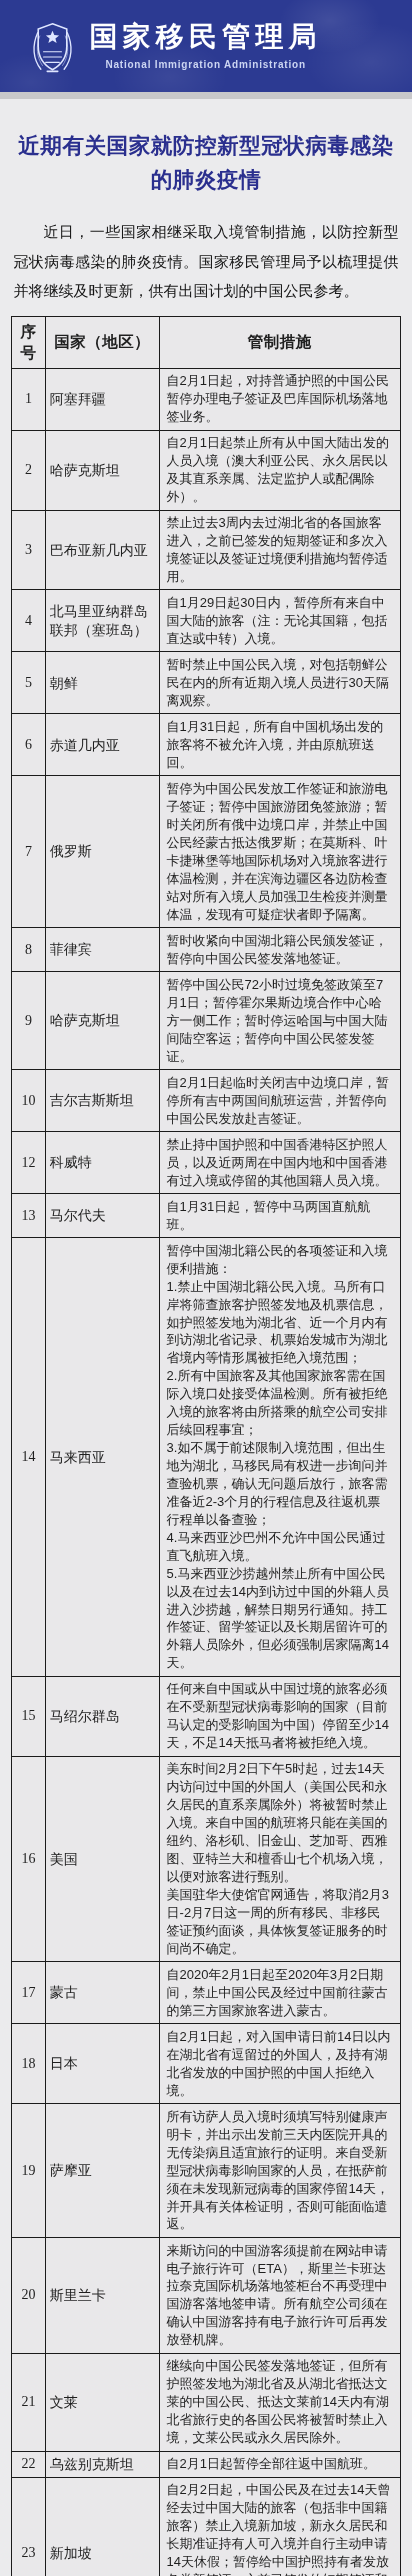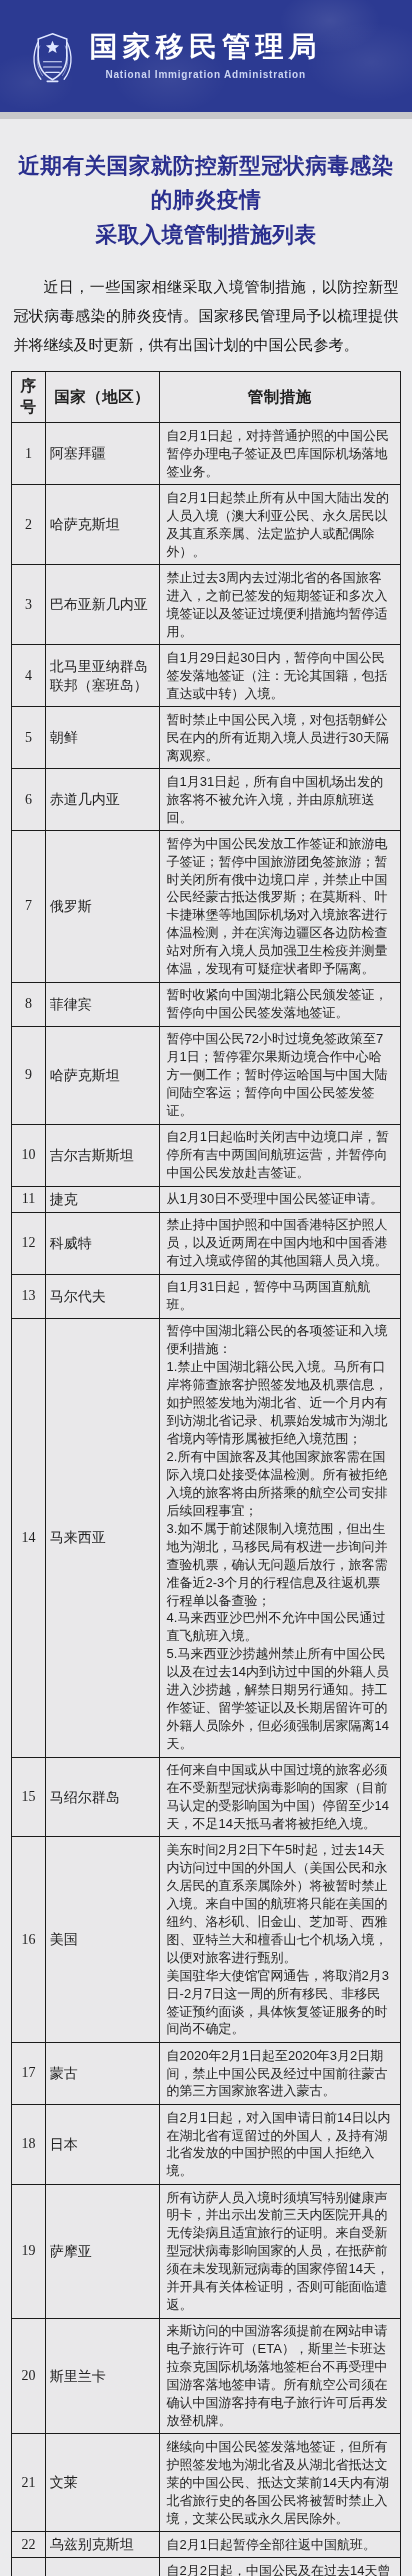--- a/index.html
+++ b/index.html
@@ -7,21 +7,21 @@
     width:412px;
     background:#ebebed;
     font-family:"Liberation Sans","DejaVu Sans",sans-serif;
     color:#1f1f1f;
   }
   .page{width:412px;overflow:hidden;background:#ebebed;}
 
   
   .banner{
     position:relative;
-    height:112px;
+    height:92px;
     background:#2c3a92;
     display:flex;
     align-items:center;
     overflow:hidden;
   }
   .banner::before{
     content:"";
     position:absolute;inset:0;
     background:
       radial-gradient(72px 46px at 330px 20.6px, rgba(255,255,255,.10), rgba(255,255,255,0) 70%),
@@ -111,21 +111,21 @@
     <div class="banner-text">
       <div class="org-cn">国家移民管理局</div>
       <div class="org-en">National Immigration Administration</div>
     </div>
   </header>
 
   <div class="strip"></div>
 
   <main>
     <h1><span>近期有关国家就防控新型冠状病毒感染的肺炎疫情</span><br>
-      <span>采取入境管制措施列表</span></h1>
+      </h1>
 
     <p class="intro">近日，一些国家相继采取入境管制措施，以防控新型冠状病毒感染的肺炎疫情。国家移民管理局予以梳理提供并将继续及时更新，供有出国计划的中国公民参考。</p>
 
     <table class="measures">
       <colgroup>
           <col class="c-no">
           <col class="c-country">
           <col class="c-measure">
         </colgroup>
       <thead>
@@ -147,21 +147,21 @@
             <td class="measure">自2月1日起禁止所有从中国大陆出发的人员入境（澳大利亚公民、永久居民以及其直系亲属、法定监护人或配偶除外）。</td>
           </tr>
           <tr>
             <td class="no">3</td>
             <td class="country">巴布亚新几内亚</td>
             <td class="measure">禁止过去3周内去过湖北省的各国旅客进入，之前已签发的短期签证和多次入境签证以及签证过境便利措施均暂停适用。</td>
           </tr>
           <tr>
             <td class="no">4</td>
             <td class="country">北马里亚纳群岛联邦（塞班岛）</td>
-            <td class="measure">自1月29日起30日内，暂停向中国公民签发落地签证（注：无论其国籍，包括直达或中转）入境。</td>
+            <td class="measure">自1月29日起30日内，暂停所有来自中国大陆的旅客（注：无论其国籍，包括直达或中转）入境。</td>
           </tr>
           <tr>
             <td class="no">5</td>
             <td class="country">朝鲜</td>
             <td class="measure">暂时禁止中国公民入境，对包括朝鲜公民在内的所有近期入境人员进行30天隔离观察。</td>
           </tr>
           <tr>
             <td class="no">6</td>
             <td class="country">赤道几内亚</td>
             <td class="measure">自1月31日起，所有自中国机场出发的旅客将不被允许入境，并由原航班送回。</td>
@@ -178,25 +178,20 @@
           </tr>
           <tr>
             <td class="no">9</td>
             <td class="country">哈萨克斯坦</td>
             <td class="measure">暂停中国公民72小时过境免签政策至7月1日；暂停霍尔果斯边境合作中心哈方一侧工作；暂时停运哈国与中国大陆间陆空客运；暂停向中国公民签发签证。</td>
           </tr>
           <tr>
             <td class="no">10</td>
             <td class="country">吉尔吉斯斯坦</td>
             <td class="measure">自2月1日起临时关闭吉中边境口岸，暂停所有吉中两国间航班运营，并暂停向中国公民发放赴吉签证。</td>
-          </tr>
-          <tr>
-            <td class="no">11</td>
-            <td class="country">捷克</td>
-            <td class="measure">从1月30日不受理中国公民签证申请。</td>
           </tr>
           <tr>
             <td class="no">12</td>
             <td class="country">科威特</td>
             <td class="measure">禁止持中国护照和中国香港特区护照人员，以及近两周在中国内地和中国香港有过入境或停留的其他国籍人员入境。</td>
           </tr>
           <tr>
             <td class="no">13</td>
             <td class="country">马尔代夫</td>
             <td class="measure">自1月31日起，暂停中马两国直航航班。</td>

